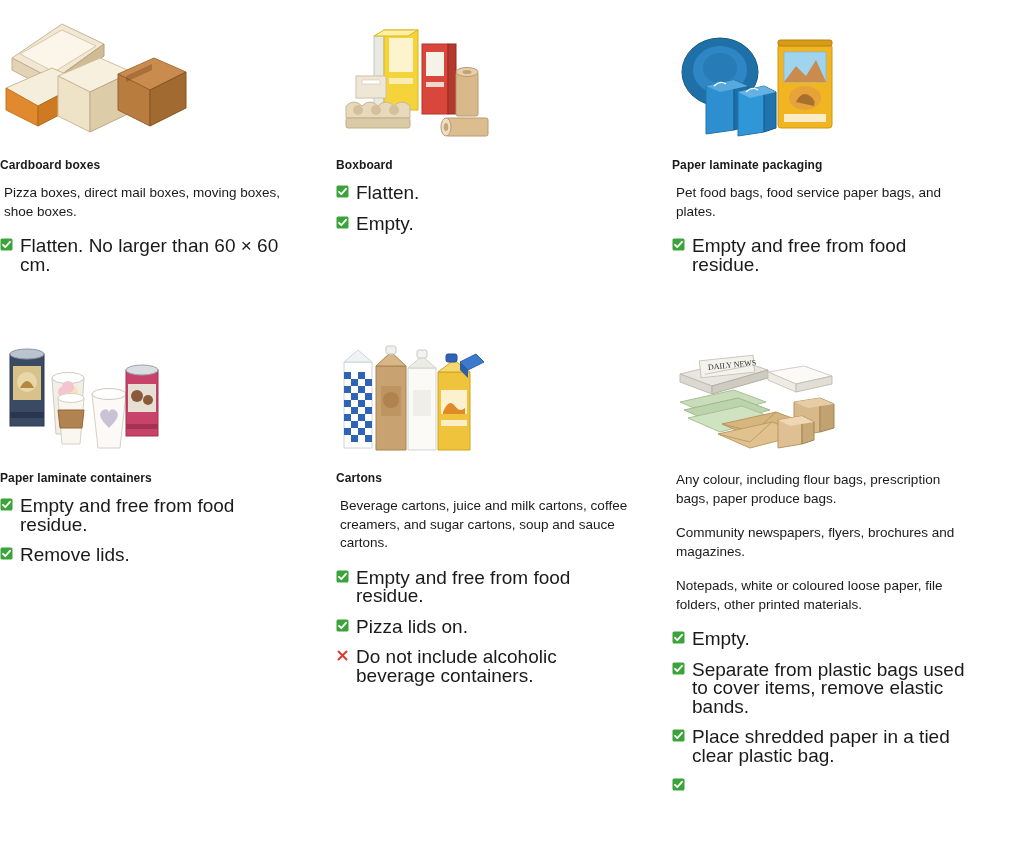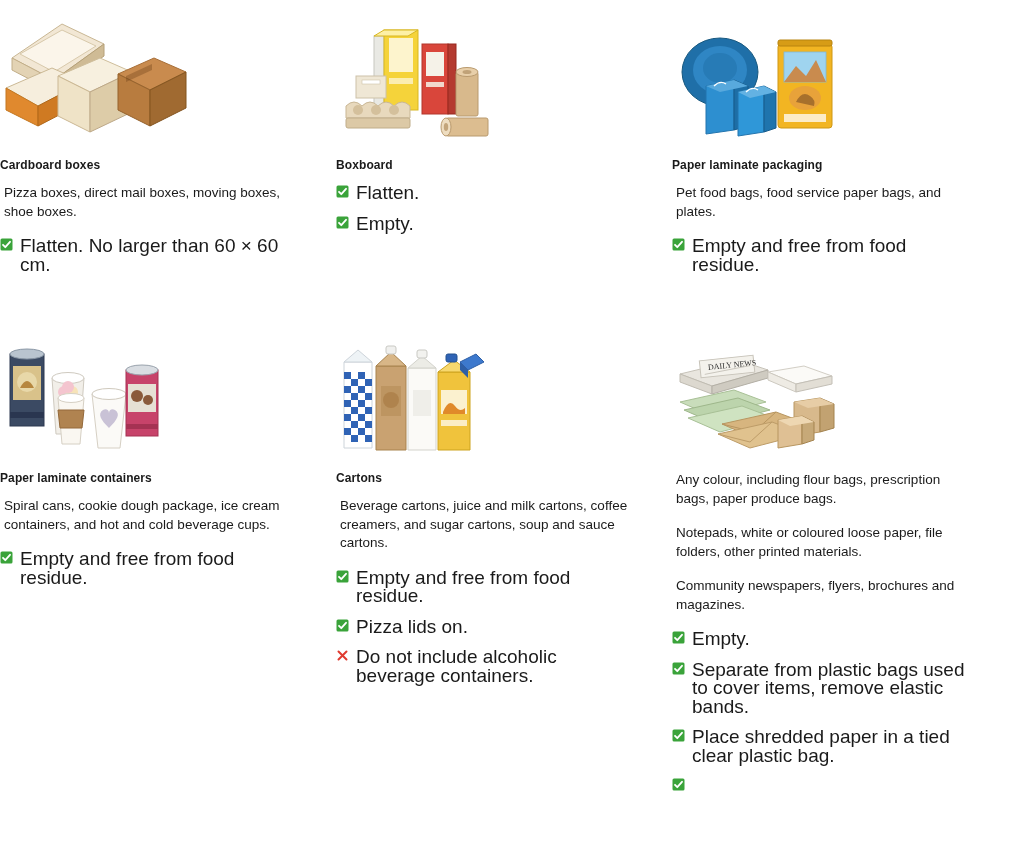--- a/index.html
+++ b/index.html
@@ -268,29 +268,37 @@
           <rect x="126" y="38" width="32" height="66" fill="#c7436a" stroke="#a53253" stroke-width="1"></rect>
           <ellipse cx="142" cy="38" rx="16" ry="5" fill="#d9dde2" stroke="#9aa3ad" stroke-width="1"></ellipse>
           <rect x="128" y="52" width="28" height="28" fill="#e6e0d4"></rect>
           <circle cx="137" cy="64" r="6" fill="#8a5a3b"></circle>
           <circle cx="148" cy="68" r="5" fill="#8a5a3b"></circle>
           <rect x="126" y="92" width="32" height="5" fill="#a53253"></rect>
         </g>
       </svg>
     </div>
     <h3 class="cat-title">Paper laminate containers</h3>
-    <p class="desc">Spiral cans, cookie dough package, ice cream containers, and hot and cold beverage cups.</p>
     <div class="rule">
       <span class="mark">
         <svg width="13" height="13" viewBox="0 0 13 13">
             <rect x="0.5" y="0.5" width="12" height="12" rx="1.5" fill="#3aa33a"></rect>
             <path d="M3 6.8 L5.3 9.2 L10 3.8" stroke="#ffffff" stroke-width="1.8" fill="none" stroke-linecap="round" stroke-linejoin="round"></path>
           </svg>
       </span>
       <span class="txt">Empty and free from food residue.</span>
+    </div>
+    <div class="rule">
+      <span class="mark">
+        <svg width="13" height="13" viewBox="0 0 13 13">
+            <rect x="0.5" y="0.5" width="12" height="12" rx="1.5" fill="#3aa33a"></rect>
+            <path d="M3 6.8 L5.3 9.2 L10 3.8" stroke="#ffffff" stroke-width="1.8" fill="none" stroke-linecap="round" stroke-linejoin="round"></path>
+          </svg>
+      </span>
+      <span class="txt">Remove lids.</span>
     </div>
   </div>
 
   <div class="cell col-b row2" style="padding-top:30px">
     <div class="imgwrap">
       <svg width="170" height="135" viewBox="0 0 170 135">
 
         <g>
           <polygon points="8,30 36,30 36,116 8,116" fill="#ffffff" stroke="#cdd4da" stroke-width="1"></polygon>
           <polygon points="8,30 22,18 36,30" fill="#eef3f6" stroke="#cdd4da" stroke-width="1"></polygon>
@@ -411,22 +419,22 @@
           <polygon points="122,70 148,66 148,100 122,104" fill="#d8b98c" stroke="#b89660" stroke-width="1"></polygon>
           <polygon points="148,66 162,72 162,96 148,100" fill="#c2a271" stroke="#a4834f" stroke-width="1"></polygon>
           <polygon points="122,70 148,66 162,72 136,76" fill="#e7cda6"></polygon>
           <polygon points="106,88 130,84 130,112 106,116" fill="#dfc094" stroke="#b89660" stroke-width="1"></polygon>
           <polygon points="130,84 142,90 142,108 130,112" fill="#c7a978" stroke="#a4834f" stroke-width="1"></polygon>
           <polygon points="106,88 130,84 142,90 118,94" fill="#eed7b2"></polygon>
         </g>
       </svg>
     </div>
     <p class="desc">Any colour, including flour bags, prescription bags, paper produce bags.</p>
+    <p class="desc">Community newspapers, flyers, brochures and magazines.</p>
     <p class="desc">Notepads, white or coloured loose paper, file folders, other printed materials.</p>
-    <p class="desc">Community newspapers, flyers, brochures and magazines.</p>
     <div class="rule">
       <span class="mark">
         <svg width="13" height="13" viewBox="0 0 13 13">
             <rect x="0.5" y="0.5" width="12" height="12" rx="1.5" fill="#3aa33a"></rect>
             <path d="M3 6.8 L5.3 9.2 L10 3.8" stroke="#ffffff" stroke-width="1.8" fill="none" stroke-linecap="round" stroke-linejoin="round"></path>
           </svg>
       </span>
       <span class="txt">Empty.</span>
     </div>
     <div class="rule">

